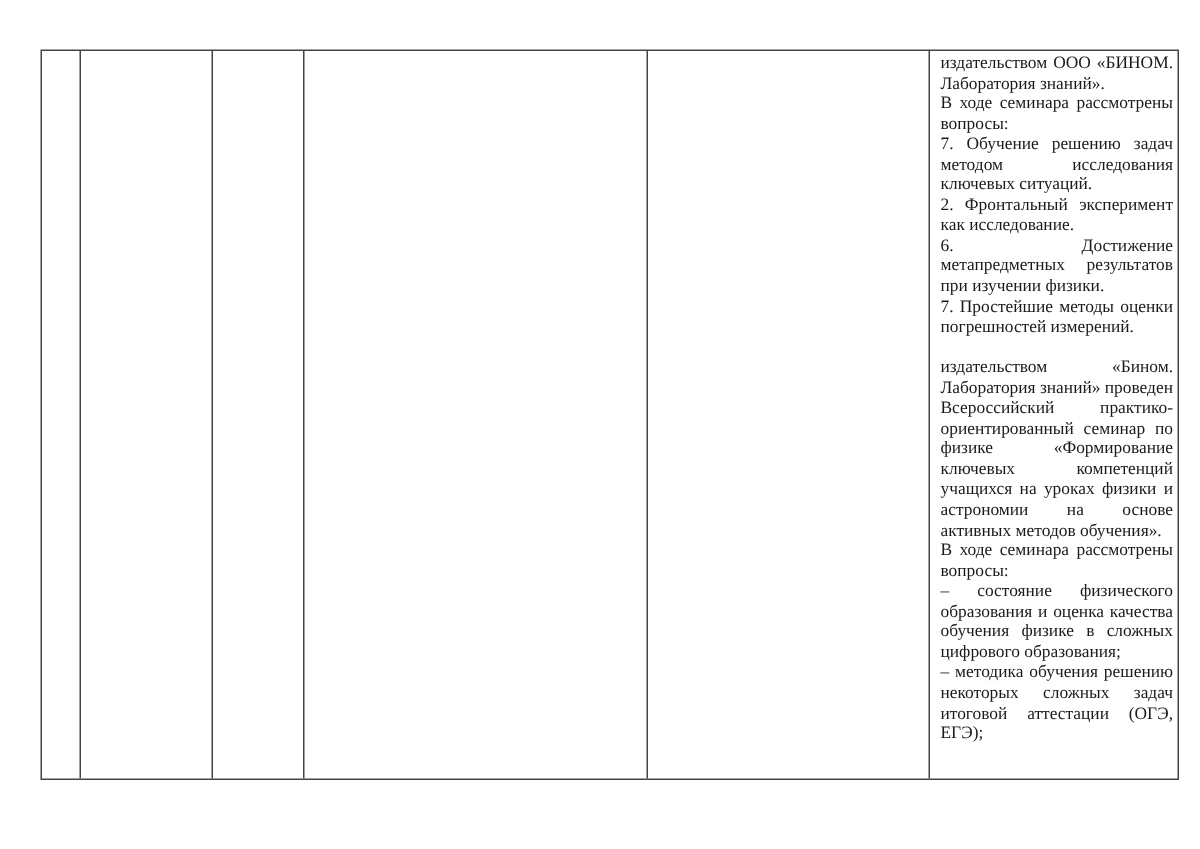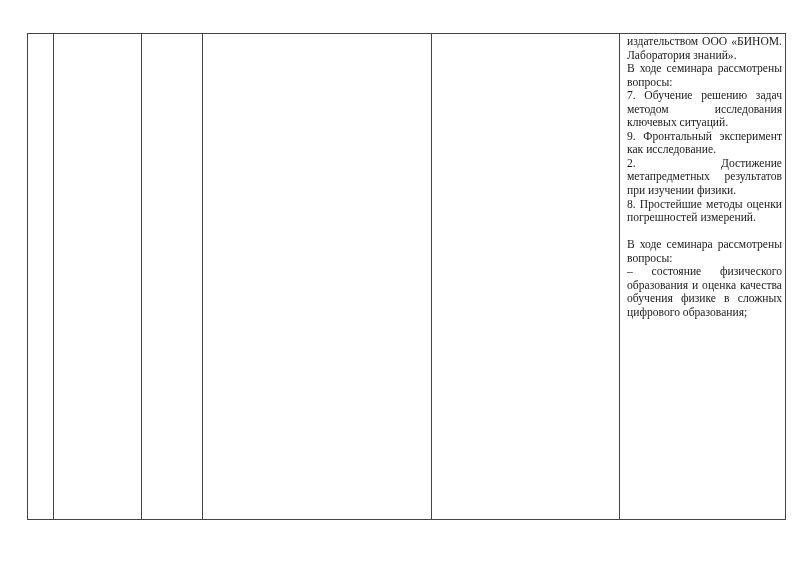--- a/index.html
+++ b/index.html
@@ -19,21 +19,23 @@
     <div class="vline" style="left:25px"></div>
     <div class="vline" style="left:113px"></div>
     <div class="vline" style="left:174px"></div>
     <div class="vline" style="left:403px"></div>
     <div class="vline" style="left:591px"></div>
 
     <div class="cell-text">
       <p>издательством ООО «БИНОМ. Лаборатория знаний».</p>
       <p>В ходе семинара рассмотрены вопросы:</p>
       <p>7. Обучение решению задач методом исследования ключевых ситуаций.</p>
-      <p>9. Фронтальный эксперимент как исследование.</p>
-      <p>2. Достижение метапредметных результатов при изучении физики.</p>
-      <p>8. Простейшие методы оценки погрешностей измерений.</p>
+      <p>2. Фронтальный эксперимент как исследование.</p>
+      <p>6. Достижение метапредметных результатов при изучении физики.</p>
+      <p>7. Простейшие методы оценки погрешностей измерений.</p>
       <div class="gap"></div>
+      <p>издательством «Бином. Лаборатория знаний» проведен Всероссийский практико-ориентированный семинар по физике «Формирование ключевых компетенций учащихся на уроках физики и астрономии на основе активных методов обучения».</p>
       <p>В ходе семинара рассмотрены вопросы:</p>
       <p>–   состояние физического образования и оценка качества обучения физике в сложных цифрового образования;</p>
+      <p>–   методика обучения решению некоторых сложных задач итоговой аттестации (ОГЭ, ЕГЭ);</p>
     </div>
   </div>
 </div>
 
 </body></html>

